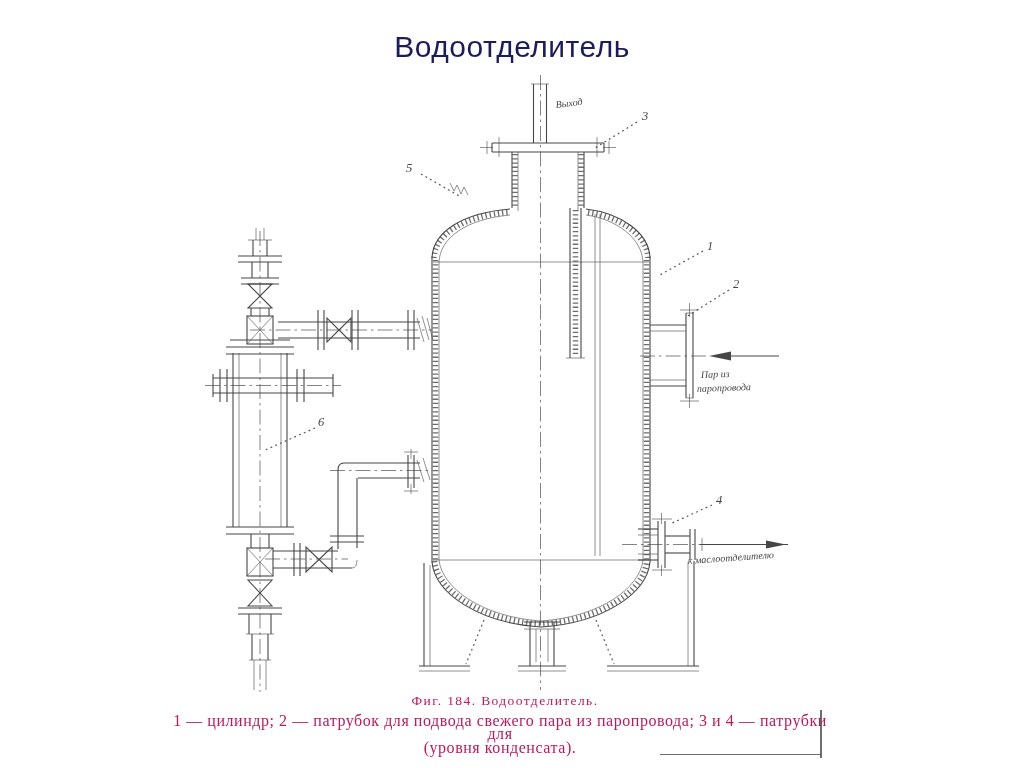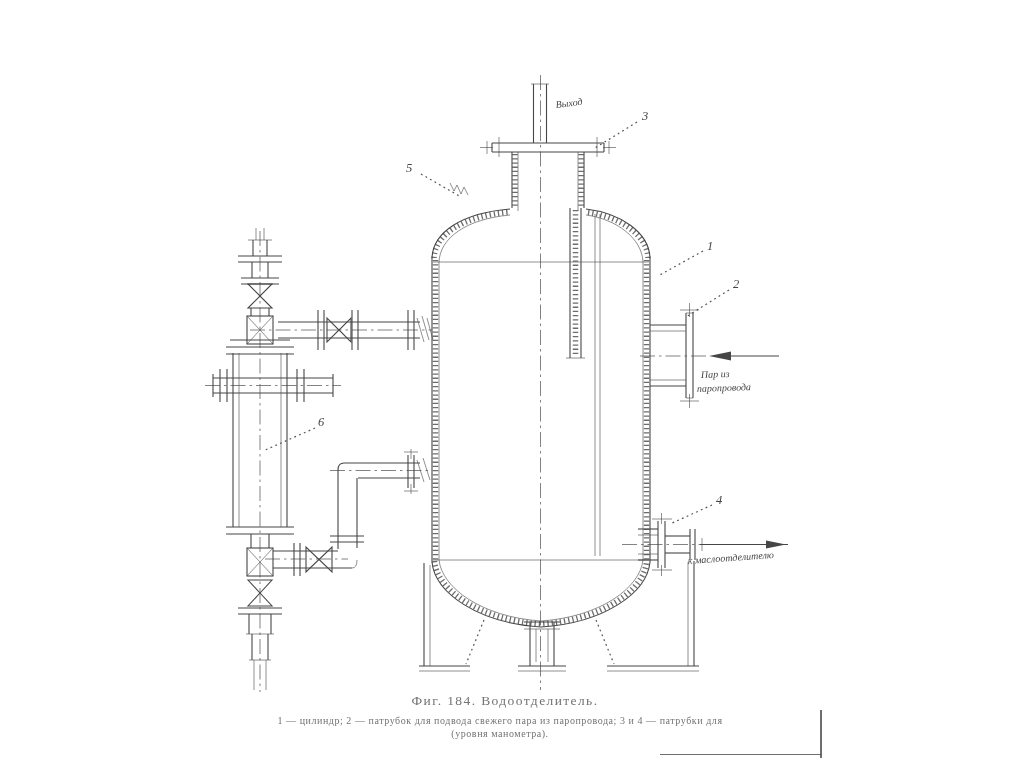--- a/index.html
+++ b/index.html
@@ -22,39 +22,40 @@
   svg.drawing .dashdot { stroke:#5a5a5a; stroke-width:.8; stroke-dasharray:15 4 2.5 4; }
   svg.drawing .dots  { stroke:#4a4a4a; stroke-width:1.2; stroke-dasharray:1.8 3.4; }
   svg.drawing .solid { fill:var(--ink); stroke:none; }
   svg.drawing text {
     fill:#3a3a3a; stroke:none; font-family:"Liberation Serif", serif;
     font-style:italic;
   }
   .callout-num { font-size:12.5px; }
   .pipe-label  { font-size:10px; }
   .caption {
-    position:absolute; color:#737373; font-family:"Liberation Serif", serif;
+    position:absolute; color:#be185d; font-family:"Liberation Serif", serif;
     filter:blur(.35px); text-align:center;
   }
   .caption-title {
     left:300px; top:693px; width:410px; font-size:13.5px; letter-spacing:1.4px;
   }
   .caption-body {
-    left:172px; top:714px; width:656px; font-size:10px;
+    left:172px; top:714px; width:656px; font-size:16px;
     line-height:13.4px; letter-spacing:.55px;
   }
   .scan-line { position:absolute; background:#4a4a4a; opacity:.8; }
   .scan-v { left:820px; top:710px; width:1.6px; height:48px; }
   .scan-h { left:660px; top:754px; width:161px; height:1.2px; }
 </style>
 </head>
 <body>
 
 <div class="slide">
 
+  <h1 class="slide-title">Водоотделитель</h1>
 
   <svg class="drawing" width="1024" height="768" viewBox="0 0 1024 768">
 
     <g>
       <line class="dashdot" x1="540.5" y1="75" x2="540.5" y2="690"></line>
       <line class="dashdot" x1="640" y1="356" x2="710" y2="356"></line>
       <line class="dashdot" x1="622" y1="544.5" x2="700" y2="544.5"></line>
       <line class="dashdot" x1="250" y1="330" x2="432" y2="330"></line>
       <line class="dashdot" x1="330" y1="470.5" x2="432" y2="470.5"></line>
       <line class="dashdot" x1="260" y1="231" x2="260" y2="692"></line>
@@ -291,19 +292,19 @@
       <text class="pipe-label" x="701" y="378" transform="rotate(-2 701 378)">Пар из</text>
       <text class="pipe-label" x="697" y="392" transform="rotate(-2 697 392)">паропровода</text>
       <text class="pipe-label" x="688" y="564" transform="rotate(-4 688 564)">к маслоотделителю</text>
     </g>
   </svg>
 
   <div class="caption caption-title">Фиг. 184. Водоотделитель.</div>
 
   <div class="caption caption-body">
     <div>1 — цилиндр; 2 — патрубок для подвода свежего пара из паропровода; 3 и 4 — патрубки для</div>
-    <div>(уровня манометра).</div>
+    <div>(уровня конденсата).</div>
   </div>
 
   <div class="scan-line scan-v"></div>
   <div class="scan-line scan-h"></div>
 
 </div>
 
 </body></html>

